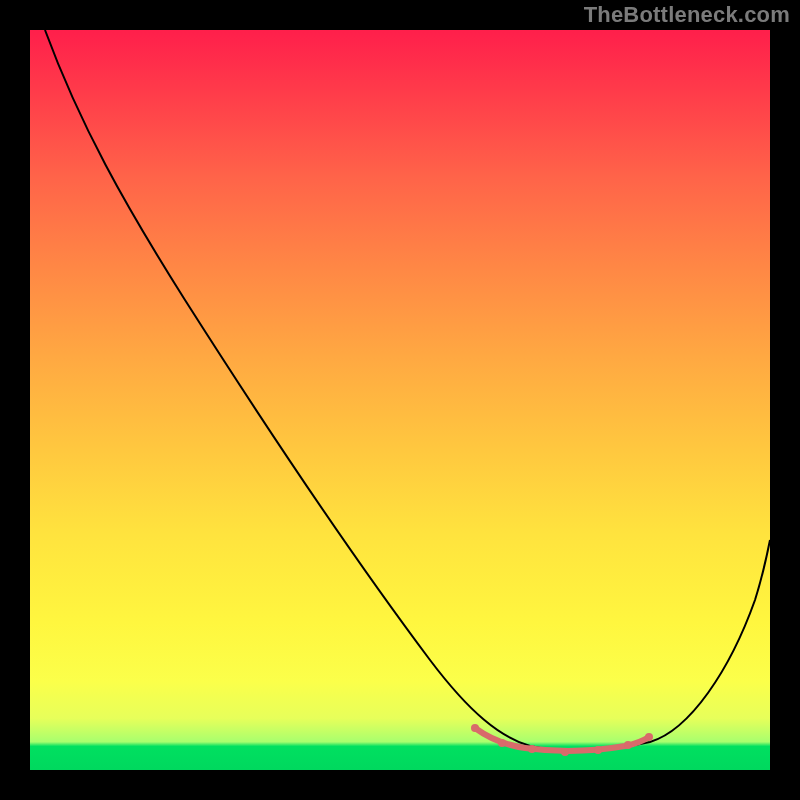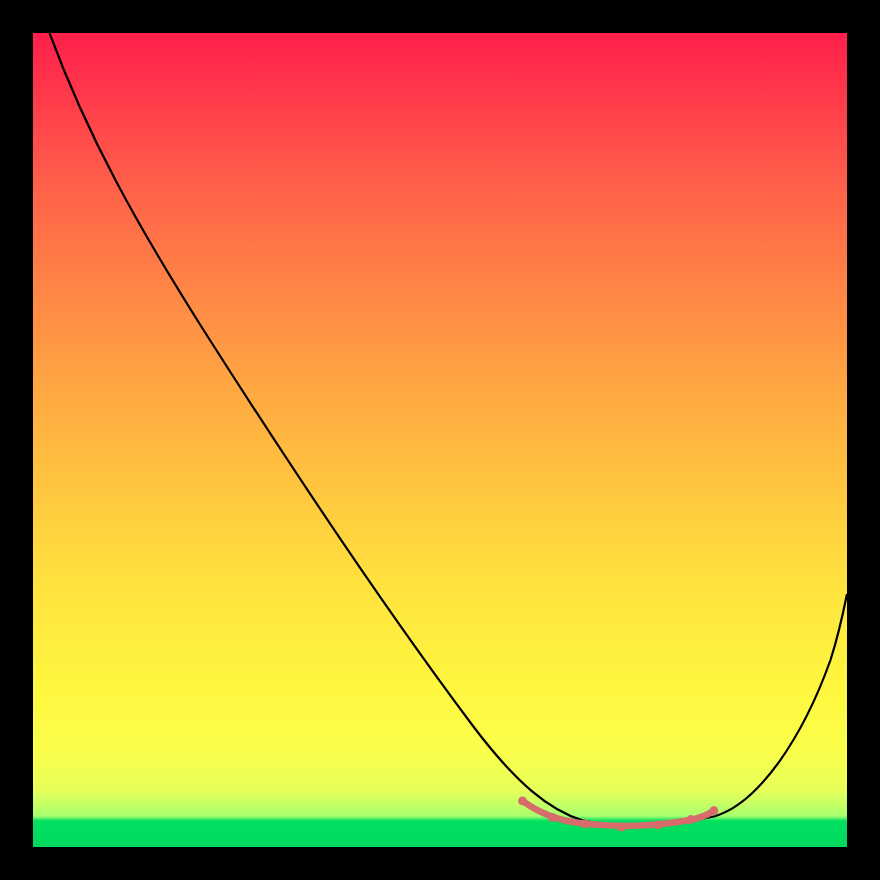--- a/index.html
+++ b/index.html
@@ -65,20 +65,21 @@
     stroke-width: 6;
     stroke-linecap: round;
   }
   .dot {
     fill: #d86b6b;
   }
 </style>
 </head>
 <body>
 <div class="frame">
+  <div class="watermark">TheBottleneck.com</div>
   <div class="plot">
     <div class="gradient"></div>
     <svg class="curve" viewBox="0 0 740 740" preserveAspectRatio="none">
 
       <path class="main-curve" d="M 15 0
            C 50 95, 95 175, 155 270
            C 225 380, 310 510, 400 630
            C 440 683, 470 707, 500 716
            C 535 724, 575 722, 620 712
            C 660 700, 700 640, 725 570

